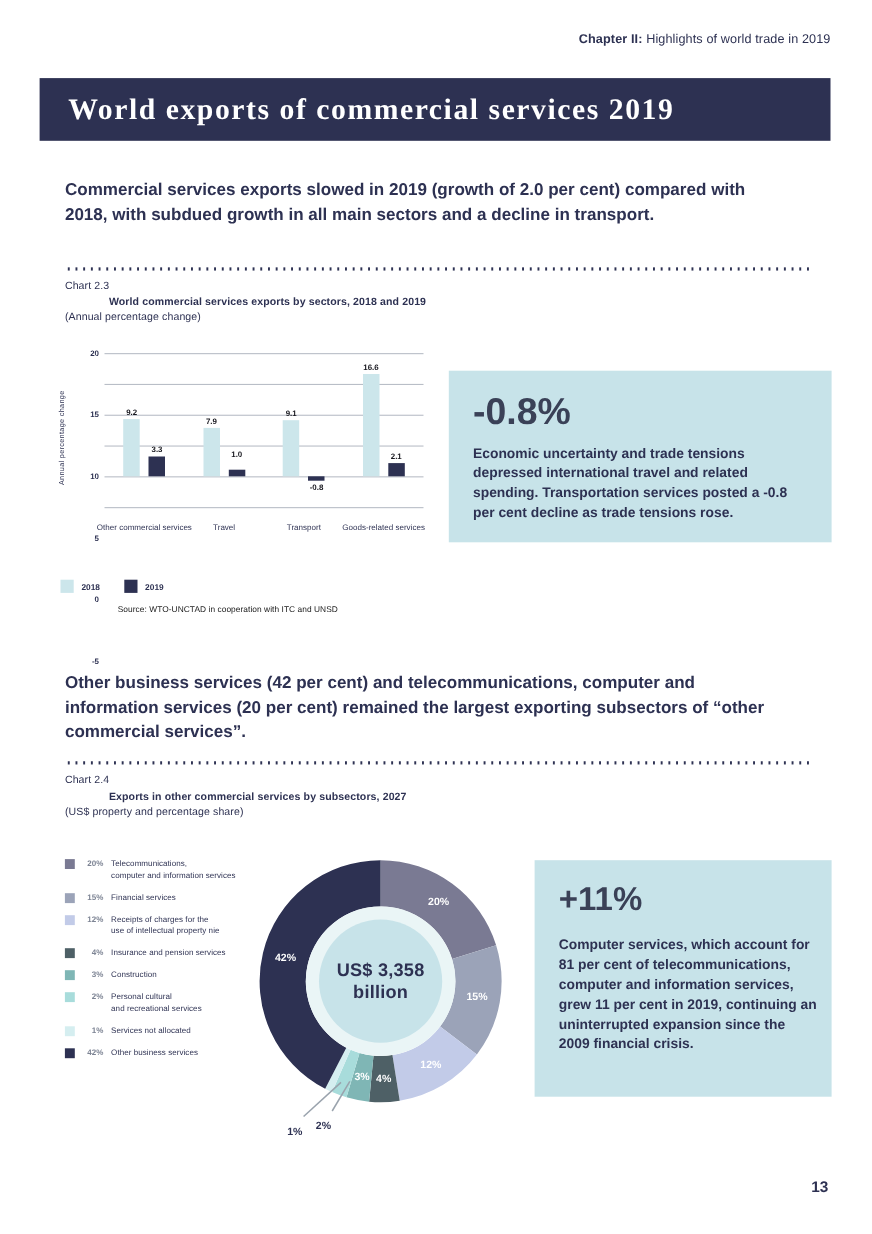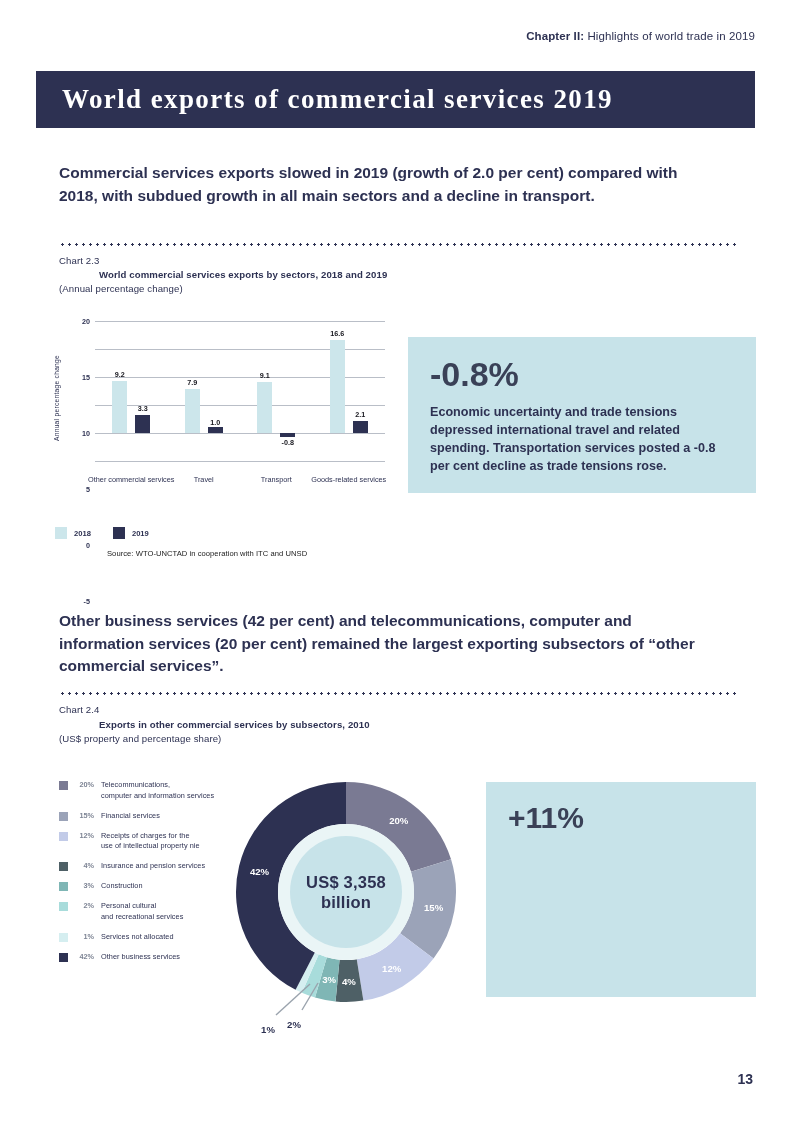--- a/index.html
+++ b/index.html
@@ -163,21 +163,21 @@
           <div class="bc-ytick" style="top: 140px;">-5</div>
         </div>
         <div class="bc-bar y2018" style="left: 17.25px; background: rgb(204, 230, 235); top: 60.48px; height: 51.52px;"></div>
         <div class="bc-val" style="left: 24.75px; top: 49.48px;">9.2</div>
         <div class="bc-bar y2019" style="left: 40.25px; background: rgb(45, 49, 82); top: 93.52px; height: 18.48px;"></div>
         <div class="bc-val" style="left: 47.75px; top: 82.52px;">3.3</div>
         <div class="bc-cat" style="left: 36.25px; top: 154px;">Other commercial services</div>
         <div class="bc-bar y2018" style="left: 89.75px; background: rgb(204, 230, 235); top: 67.76px; height: 44.24px;"></div>
         <div class="bc-val" style="left: 97.25px; top: 56.76px;">7.9</div>
         <div class="bc-bar y2019" style="left: 112.75px; background: rgb(45, 49, 82); top: 106.4px; height: 5.6px;"></div>
-        <div class="bc-val" style="left: 120.25px; top: 97px;">1.0</div>
+        <div class="bc-val" style="left: 120.25px; top: 87px;">1.0</div>
         <div class="bc-cat" style="left: 108.75px; top: 154px;">Travel</div>
         <div class="bc-bar y2018" style="left: 162.25px; background: rgb(204, 230, 235); top: 61.04px; height: 50.96px;"></div>
         <div class="bc-val" style="left: 169.75px; top: 50.04px;">9.1</div>
         <div class="bc-bar y2019" style="left: 185.25px; background: rgb(45, 49, 82); top: 112px; height: 4.48px;"></div>
         <div class="bc-val" style="left: 192.75px; top: 117.48px;">-0.8</div>
         <div class="bc-cat" style="left: 181.25px; top: 154px;">Transport</div>
         <div class="bc-bar y2018" style="left: 234.75px; background: rgb(204, 230, 235); top: 19.04px; height: 92.96px;"></div>
         <div class="bc-val" style="left: 242.25px; top: 8.04px;">16.6</div>
         <div class="bc-bar y2019" style="left: 257.75px; background: rgb(45, 49, 82); top: 100.24px; height: 11.76px;"></div>
         <div class="bc-val" style="left: 265.25px; top: 89.24px;">2.1</div>
@@ -200,21 +200,21 @@
 
   <div class="callout" style="left:408px;top:337px;width:348px;height:156px;">
     <div class="big" style="position:absolute;left:22px;top:20px;font-size:34px;">-0.8%</div>
     <div class="body" style="position:absolute;left:22px;top:66px;width:308px;">Economic uncertainty and trade tensions depressed international travel and related spending. Transportation services posted a -0.8 per cent decline as trade tensions rose.</div>
   </div>
 
   <div class="lead" style="top:610px;">Other business services (42 per cent) and telecommunications, computer and information services (20 per cent) remained the largest exporting subsectors of “other commercial services”.</div>
 
   <div class="dotted" style="top:692px;"></div>
   <div class="chart-no" style="top:704px;">Chart 2.4</div>
-  <div class="chart-title" style="top:719px;">Exports in other commercial services by subsectors, 2010</div>
+  <div class="chart-title" style="top:719px;">Exports in other commercial services by subsectors, 2027</div>
   <div class="chart-sub" style="top:733px;">(US$ property and percentage share)</div>
 
   <div id="donutlegend">
       <div class="dl-row">
         <span class="dl-sw" style="background: rgb(122, 122, 147);"></span>
         <span class="dl-pct">20%</span>
         <span class="dl-name">Telecommunications,<br>computer and information services</span>
       </div>
       <div class="dl-row">
         <span class="dl-sw" style="background: rgb(155, 163, 184);"></span>
@@ -269,16 +269,17 @@
         <line x1="78" y1="206" x2="44" y2="237" stroke="#9aa3ad" stroke-width="1.4"></line>
       </svg>
     <div class="donut-center-text">
       <div>US$ 3,358</div>
       <div>billion</div>
     </div>
   <div class="donut-lbl" style="left: 166.769px; top: 42.3309px;">20%</div><div class="donut-lbl" style="left: 201.648px; top: 129.455px;">15%</div><div class="donut-lbl" style="left: 159.717px; top: 190.361px;">12%</div><div class="donut-lbl" style="left: 116.824px; top: 202.955px;">4%</div><div class="donut-lbl" style="left: 97.1566px; top: 201.392px;">3%</div><div class="donut-lbl" style="left: 27.5088px; top: 93.0175px;">42%</div><div class="donut-out" style="left: 62px; top: 246px;">2%</div><div class="donut-out" style="left: 36px; top: 251px;">1%</div></div>
 
   <div class="callout" style="left:486px;top:782px;width:270px;height:215px;">
     <div class="big" style="position:absolute;left:22px;top:21px;font-size:30px;">+11%</div>
+    <div class="body" style="position:absolute;left:22px;top:68px;width:236px;">Computer services, which account for 81 per cent of telecommunications, computer and information services, grew 11 per cent in 2019, continuing an uninterrupted expansion since the 2009 financial crisis.</div>
   </div>
 
   <div class="pageno">13</div>
 </div>
 
 </body></html>

